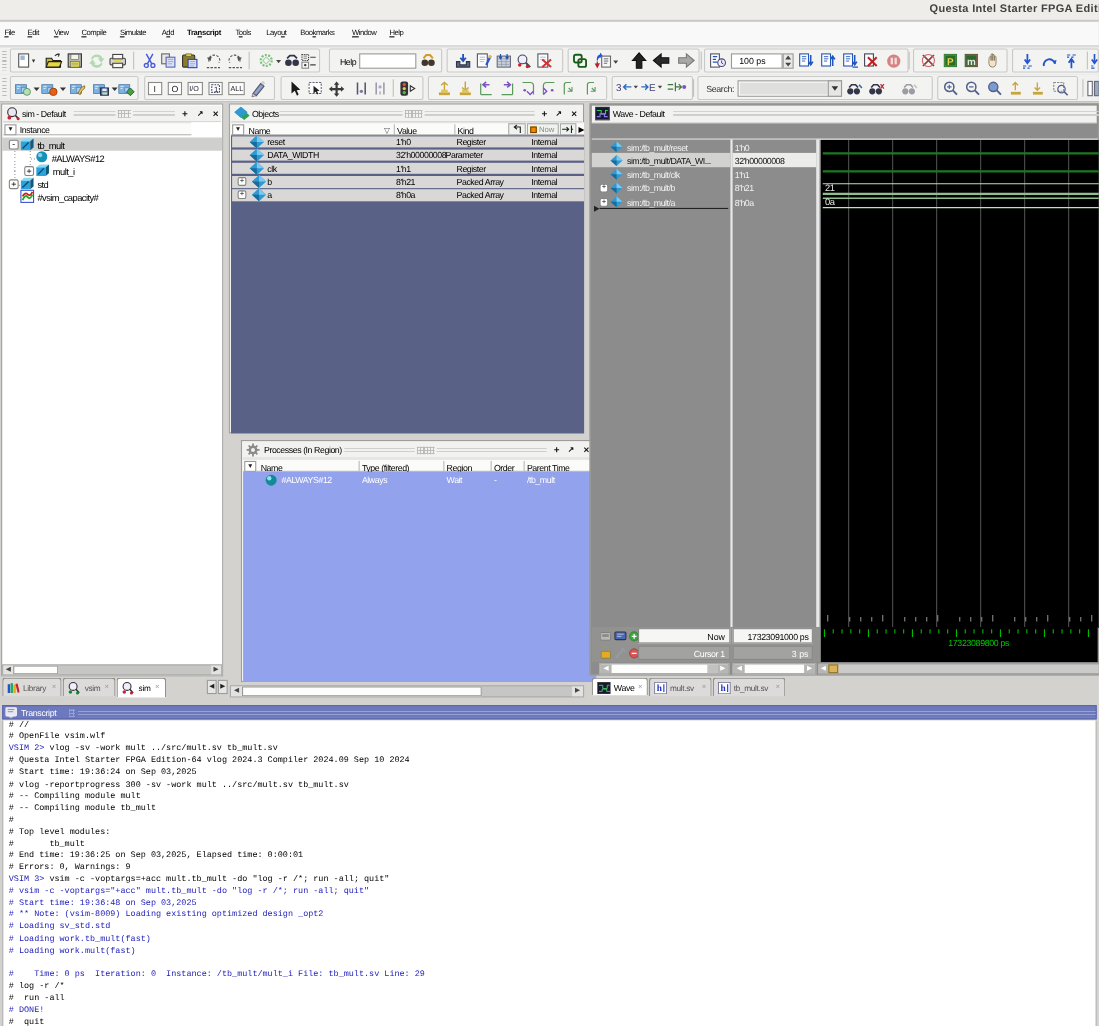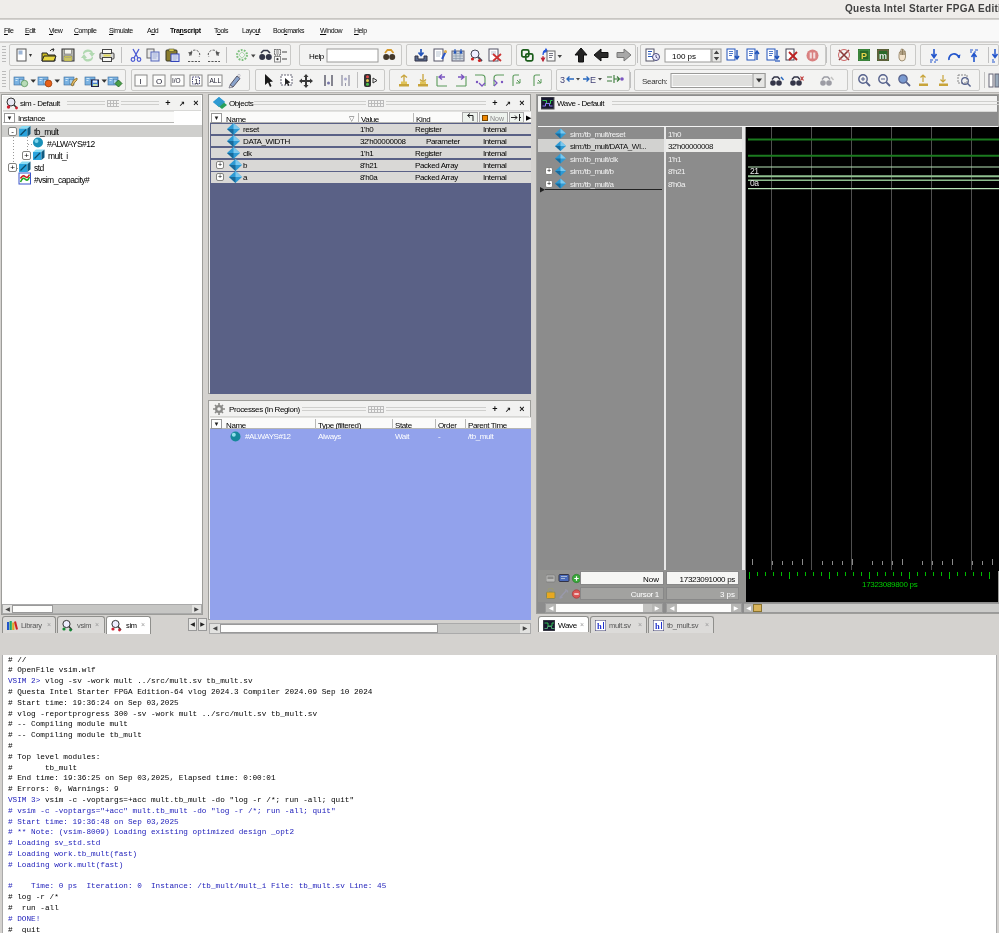--- a/index.html
+++ b/index.html
@@ -679,38 +679,38 @@
           <use href="#dia" transform="translate(19,48)"></use>
         </svg>
         <div class="pm" style="left:6px;top:38px;width:8px;height:8px;line-height:6px;font-size:7px">+</div>
         <div class="pm" style="left:6px;top:50px;width:8px;height:8px;line-height:6px;font-size:7px">+</div>
         <div class="otxt" style="left:33px;top:1.5px">reset</div>
           <div class="otxt" style="left:150px;top:1.5px">1'h0</div>
           <div class="otxt" style="left:205px;top:1.5px">Register</div>
           <div class="otxt" style="left:273px;top:1.5px">Internal</div>
         <div class="otxt" style="left:33px;top:13.6px">DATA_WIDTH</div>
           <div class="otxt" style="left:150px;top:13.6px">32'h00000008</div>
-          <div class="otxt" style="left:216px;top:13.6px">Parameter</div>
+          <div class="otxt" style="left:195px;top:13.6px">Parameter</div>
           <div class="otxt" style="left:273px;top:13.6px">Internal</div>
         <div class="otxt" style="left:33px;top:25.7px">clk</div>
           <div class="otxt" style="left:150px;top:25.7px">1'h1</div>
           <div class="otxt" style="left:205px;top:25.7px">Register</div>
           <div class="otxt" style="left:273px;top:25.7px">Internal</div>
         <div class="otxt" style="left:33px;top:37.8px">b</div>
           <div class="otxt" style="left:150px;top:37.8px">8'h21</div>
           <div class="otxt" style="left:205px;top:37.8px">Packed Array</div>
           <div class="otxt" style="left:273px;top:37.8px">Internal</div>
         <div class="otxt" style="left:33px;top:49.9px">a</div>
           <div class="otxt" style="left:150px;top:49.9px">8'h0a</div>
           <div class="otxt" style="left:205px;top:49.9px">Packed Array</div>
           <div class="otxt" style="left:273px;top:49.9px">Internal</div>
       </div>
     </div>
 
-    <div class="panel" style="left:208px;top:400px;width:323px;height:220px">
+    <div class="panel" style="left:219px;top:400px;width:323px;height:220px">
       <div class="phead">
         <svg class="abs" style="left:3px;top:1px" width="13" height="13">
             <circle cx="6" cy="6" r="4" fill="#8a8a88"></circle>
             <circle cx="6" cy="6" r="1.8" fill="#f1f1f0"></circle>
             <g stroke="#8a8a88" stroke-width="1.6">
               <path d="M6 0v3M6 9v3M0 6h3M9 6h3M2 2l2 2M8 8l2 2M10 2L8 4M4 8l-2 2"></path>
             </g>
           </svg>
         <div class="ptitle" style="left:19px">Processes (In Region)</div>
         <div class="grip" style="left:92px;width:64px"></div>
@@ -719,21 +719,21 @@
         <div class="pbtn" style="left:280px">+</div>
         <div class="pbtn" style="left:293px;font-size:7px">↗</div>
         <div class="pbtn" style="left:307px">×</div>
       </div>
       <div class="colhdr" style="left:1px;top:16px;width:321px;height:12px">
         <div class="filtbox">▼</div>
         <div class="ch-lbl" style="left:16px">Name</div>
         <div class="ch-sep" style="left:105px"></div>
         <div class="ch-lbl" style="left:108px">Type (filtered)</div>
         <div class="ch-sep" style="left:182px"></div>
-        <div class="ch-lbl" style="left:185px">State</div>
+        <div class="ch-lbl" style="left:185px">Region</div>
         <div class="ch-sep" style="left:225px"></div>
         <div class="ch-lbl" style="left:228px">Order</div>
         <div class="ch-sep" style="left:255px"></div>
         <div class="ch-lbl" style="left:258px">Parent Time</div>
       </div>
       <div class="abs" style="left:1px;top:28px;width:321px;height:191px;background:#92a2ec">
         <svg class="abs" style="left:20px;top:1.5px" width="12" height="12">
             <circle cx="5.5" cy="5.5" r="5" fill="#15889a"></circle>
             <circle cx="3.8" cy="3.8" r="2" fill="#8fe0e8"></circle>
           </svg>
@@ -905,20 +905,30 @@
         <svg class="abs" style="left:4px;top:3px" width="11" height="11">
             <rect x="0" y="0" width="11" height="11" fill="#fff" stroke="#336"></rect>
             <text x="2" y="8.5" font-size="8.5" font-weight="bold" fill="#2233cc" font-family="Liberation Serif">h</text>
             <path d="M8.5 2v7" stroke="#2233cc"></path>
           </svg>
         <span class="abs" style="left:18px;top:4px">tb_mult.sv</span>
           <span class="x abs" style="left:56px;top:4px">×</span>
       </div>
     </div>
   </div>
+  <div class="abs" id="trhead">
+    <svg class="abs" style="left:2px;top:1px" width="11" height="11">
+        <rect x="0" y="0" width="10" height="8" rx="1" fill="#e8e8f0" stroke="#fff" stroke-width=".7"></rect>
+        <path d="M3 8.5 L7 8.5 M5 8 L5 10" stroke="#dde"></path>
+        <path d="M2 2h6M2 4h5" stroke="#7788bb" stroke-width=".8"></path>
+      </svg>
+    <div class="abs" style="left:16px;top:1.5px;font-size:8px;letter-spacing:-.3px;color:#fff">Transcript</div>
+    <div class="abs" style="left:60px;top:3px;width:5px;height:7px;background:repeating-linear-gradient(to bottom,#9aa3d8 0 1px,transparent 1px 3px),repeating-linear-gradient(to right,#9aa3d8 0 1px,transparent 1px 3px)"></div>
+    <div class="abs" style="left:68px;top:3.5px;width:925px;height:6px;background:repeating-linear-gradient(to bottom,#98a1d4 0 1px,transparent 1px 3px)"></div>
+  </div>
   <div class="abs" id="trbody">
     <div class="tl" style="top:0.5px"># //</div>
     <div class="tl" style="top:11.3px"># OpenFile vsim.wlf</div>
     <div class="tl" style="top:22.1px"><b>VSIM 2&gt;</b> vlog -sv -work mult ../src/mult.sv tb_mult.sv</div>
     <div class="tl" style="top:32.9px"># Questa Intel Starter FPGA Edition-64 vlog 2024.3 Compiler 2024.09 Sep 10 2024</div>
     <div class="tl" style="top:43.7px"># Start time: 19:36:24 on Sep 03,2025</div>
     <div class="tl" style="top:54.5px"># vlog -reportprogress 300 -sv -work mult ../src/mult.sv tb_mult.sv</div>
     <div class="tl" style="top:65.3px"># -- Compiling module mult</div>
     <div class="tl" style="top:76.1px"># -- Compiling module tb_mult</div>
     <div class="tl" style="top:86.9px">#</div>
@@ -926,19 +936,19 @@
     <div class="tl" style="top:108.5px">#       tb_mult</div>
     <div class="tl" style="top:119.3px"># End time: 19:36:25 on Sep 03,2025, Elapsed time: 0:00:01</div>
     <div class="tl" style="top:130.1px"># Errors: 0, Warnings: 9</div>
     <div class="tl" style="top:140.9px"><b>VSIM 3&gt;</b> vsim -c -voptargs=+acc mult.tb_mult -do "log -r /*; run -all; quit"</div>
     <div class="tl blue" style="top:151.7px"># vsim -c -voptargs="+acc" mult.tb_mult -do "log -r /*; run -all; quit"</div>
     <div class="tl blue" style="top:162.5px"># Start time: 19:36:48 on Sep 03,2025</div>
     <div class="tl blue" style="top:173.3px"># ** Note: (vsim-8009) Loading existing optimized design _opt2</div>
     <div class="tl blue" style="top:184.1px"># Loading sv_std.std</div>
     <div class="tl blue" style="top:194.9px"># Loading work.tb_mult(fast)</div>
     <div class="tl blue" style="top:205.7px"># Loading work.mult(fast)</div>
-    <div class="tl blue" style="top:227.3px">#    Time: 0 ps  Iteration: 0  Instance: /tb_mult/mult_i File: tb_mult.sv Line: 45</div>
+    <div class="tl blue" style="top:227.3px">#    Time: 0 ps  Iteration: 0  Instance: /tb_mult/mult_i File: tb_mult.sv Line: 29</div>
     <div class="tl" style="top:238.1px"># log -r /*</div>
     <div class="tl" style="top:248.9px">#  run -all</div>
     <div class="tl blue" style="top:259.7px"># DONE!</div>
     <div class="tl" style="top:270.5px">#  quit</div>
   </div>
 </div>
 
 </body></html>

